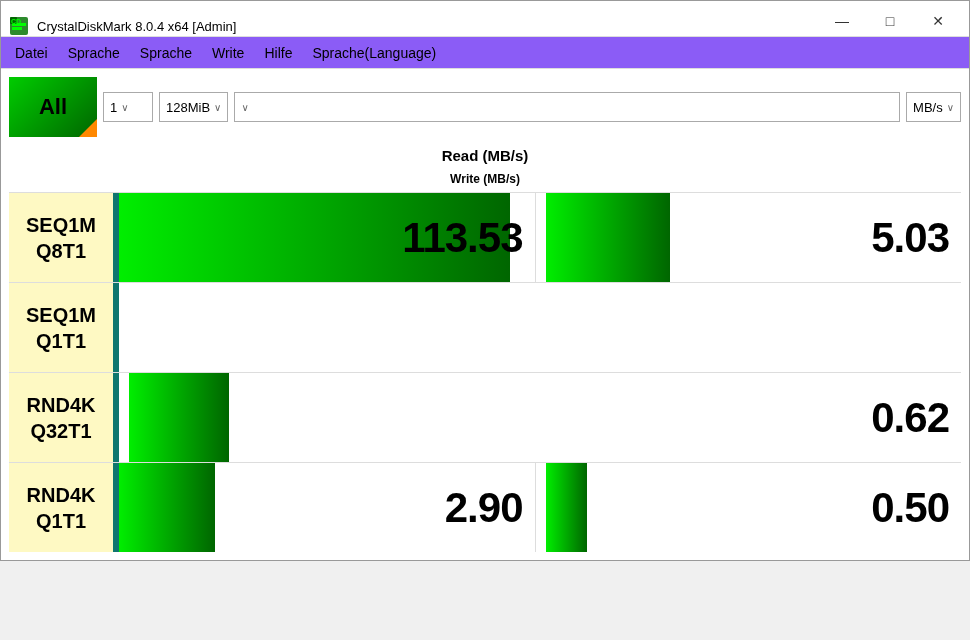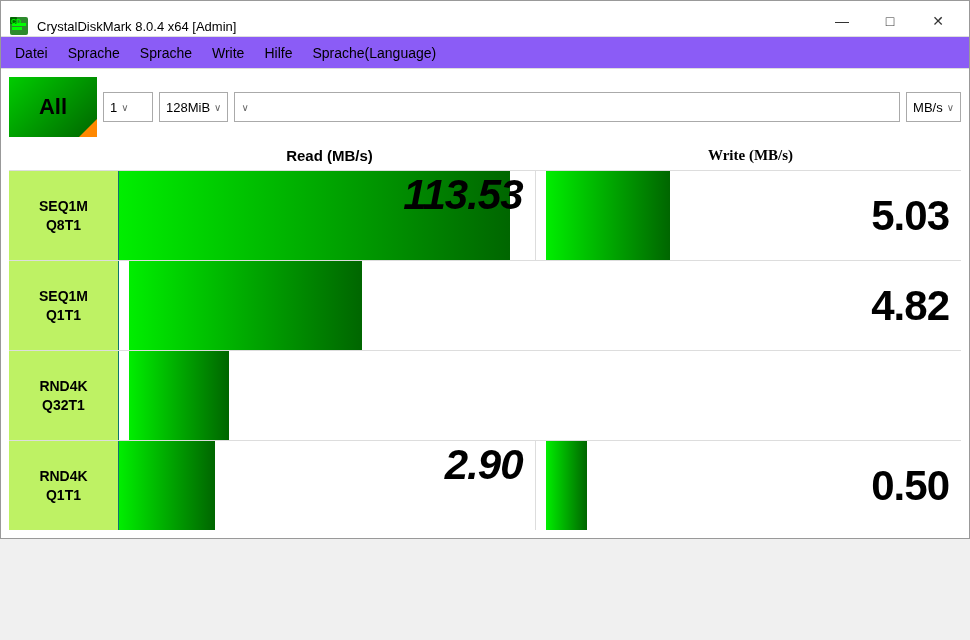--- a/index.html
+++ b/index.html
@@ -141,71 +141,71 @@
 
     .drive-dropdown {
       flex: 1;
       min-width: 200px;
     }
 
     
     .header-row {
       display: flex;
       margin-bottom: 2px;
+      flex-direction: column;
     }
 
     .header-label-col {
       width: 110px;
     }
 
     .header-read {
       flex: 1;
       text-align: center;
       font-size: 15px;
       font-weight: bold;
       padding: 4px 0;
     }
 
     .header-write {
       flex: 1;
       text-align: center;
-      font-size: 15px;
+      font-size: 12px;
       font-weight: bold;
       padding: 4px 0;
-      font-family: Liberation Serif, serif;
     }
 
     
     .data-row {
       display: flex;
       align-items: stretch;
       border-top: 1px solid #ddd;
       height: 90px;
     }
 
     .row-label {
       width: 110px;
       display: flex;
       align-items: center;
       justify-content: center;
-      font-size: 14px;
-      font-weight: bold;
-      background: #bef264;
-      border-right: 1px solid #0f766e;
+      font-size: 20px;
+      font-weight: bold;
+      background: #fef9c3;
+      border-right: 6px solid #0f766e;
       text-align: center;
       line-height: 1.3;
     }
 
     .read-cell {
       flex: 1;
       display: flex;
+      align-items: center;
       position: relative;
       border-right: 1px solid #ddd;
       overflow: hidden;
-      font-style: italic;
     }
 
     .write-cell {
       flex: 1;
       display: flex;
       align-items: center;
       position: relative;
       overflow: hidden;
       margin-left: 10px;
     }
@@ -308,31 +308,28 @@
       </div>
       <div class="write-cell">
         <div class="bar-bg" style="width:30%"></div>
         <span class="cell-value">5.03</span>
       </div>
     </div>
         <div class="data-row">
       <div class="row-label">
         <span>SEQ1M<br>Q1T1</span>
       </div>
-      <div class="write-cell">
-        <div class="bar-bg" style="width:28%"></div>
-        <span class="cell-value">4.82</span>
-      </div>
     </div>
         <div class="data-row">
       <div class="row-label">
         <span>RND4K<br>Q32T1</span>
       </div>
       <div class="write-cell">
         <div class="bar-bg" style="width:12%"></div>
+        <span class="cell-value">0.62</span>
       </div>
     </div>
         <div class="data-row">
       <div class="row-label">
         <span>RND4K<br>Q1T1</span>
       </div>
       <div class="read-cell">
         <div class="bar-bg" style="width:23%"></div>
         <span class="cell-value">2.90</span>
       </div>

